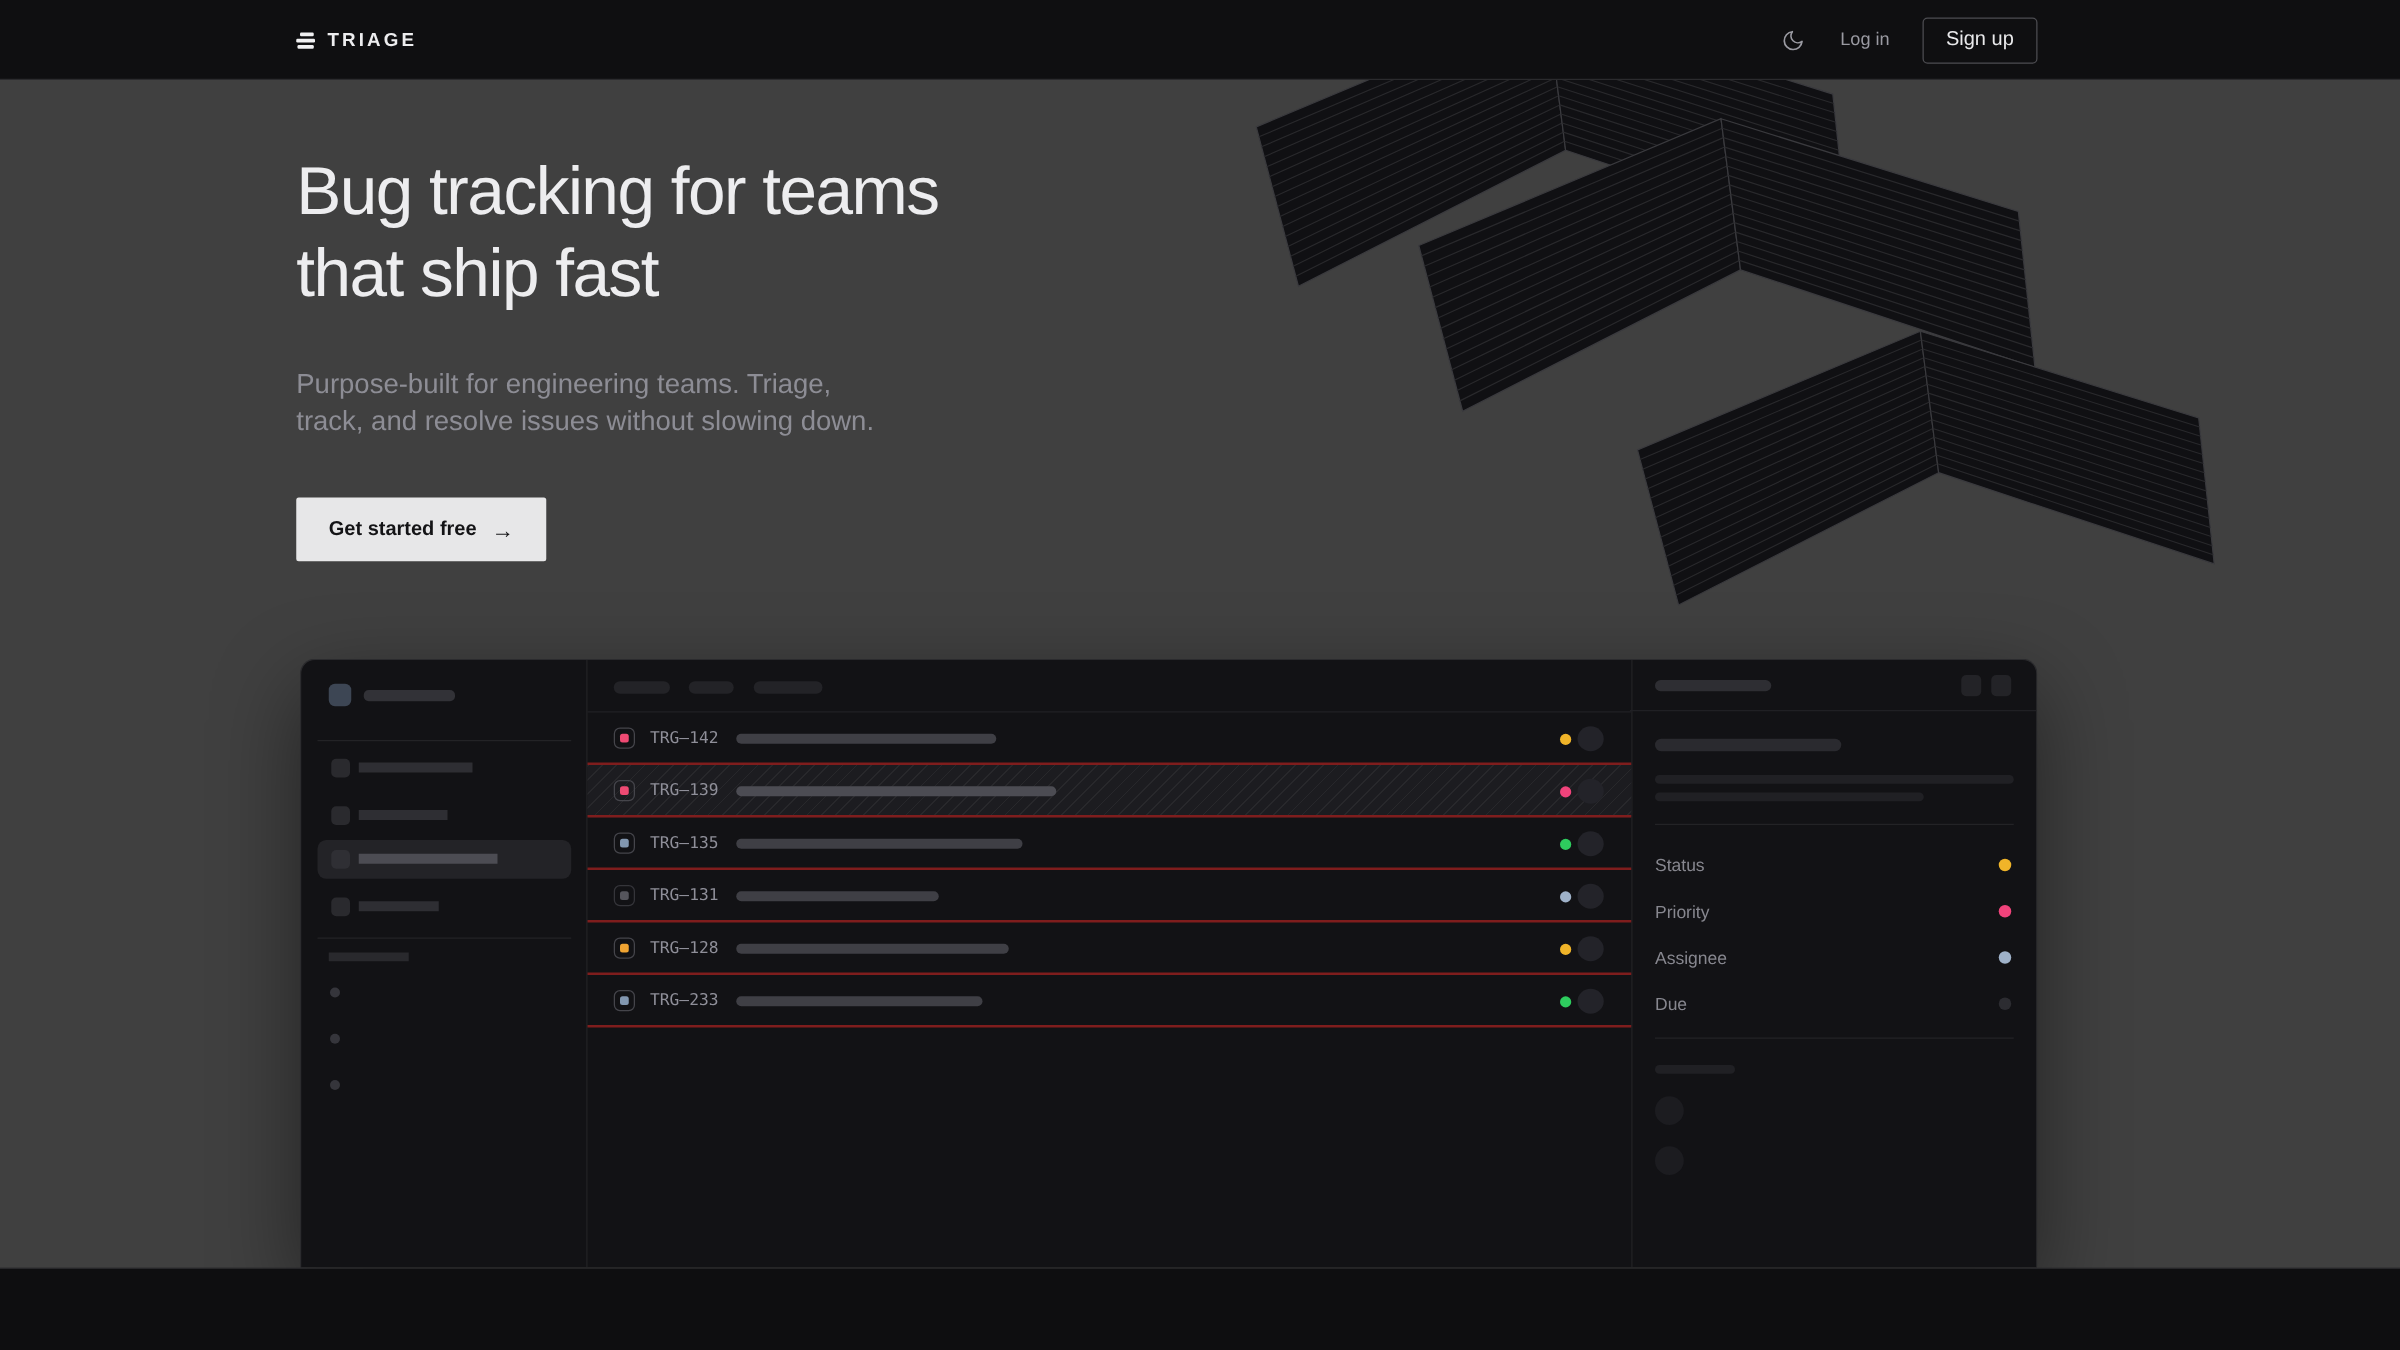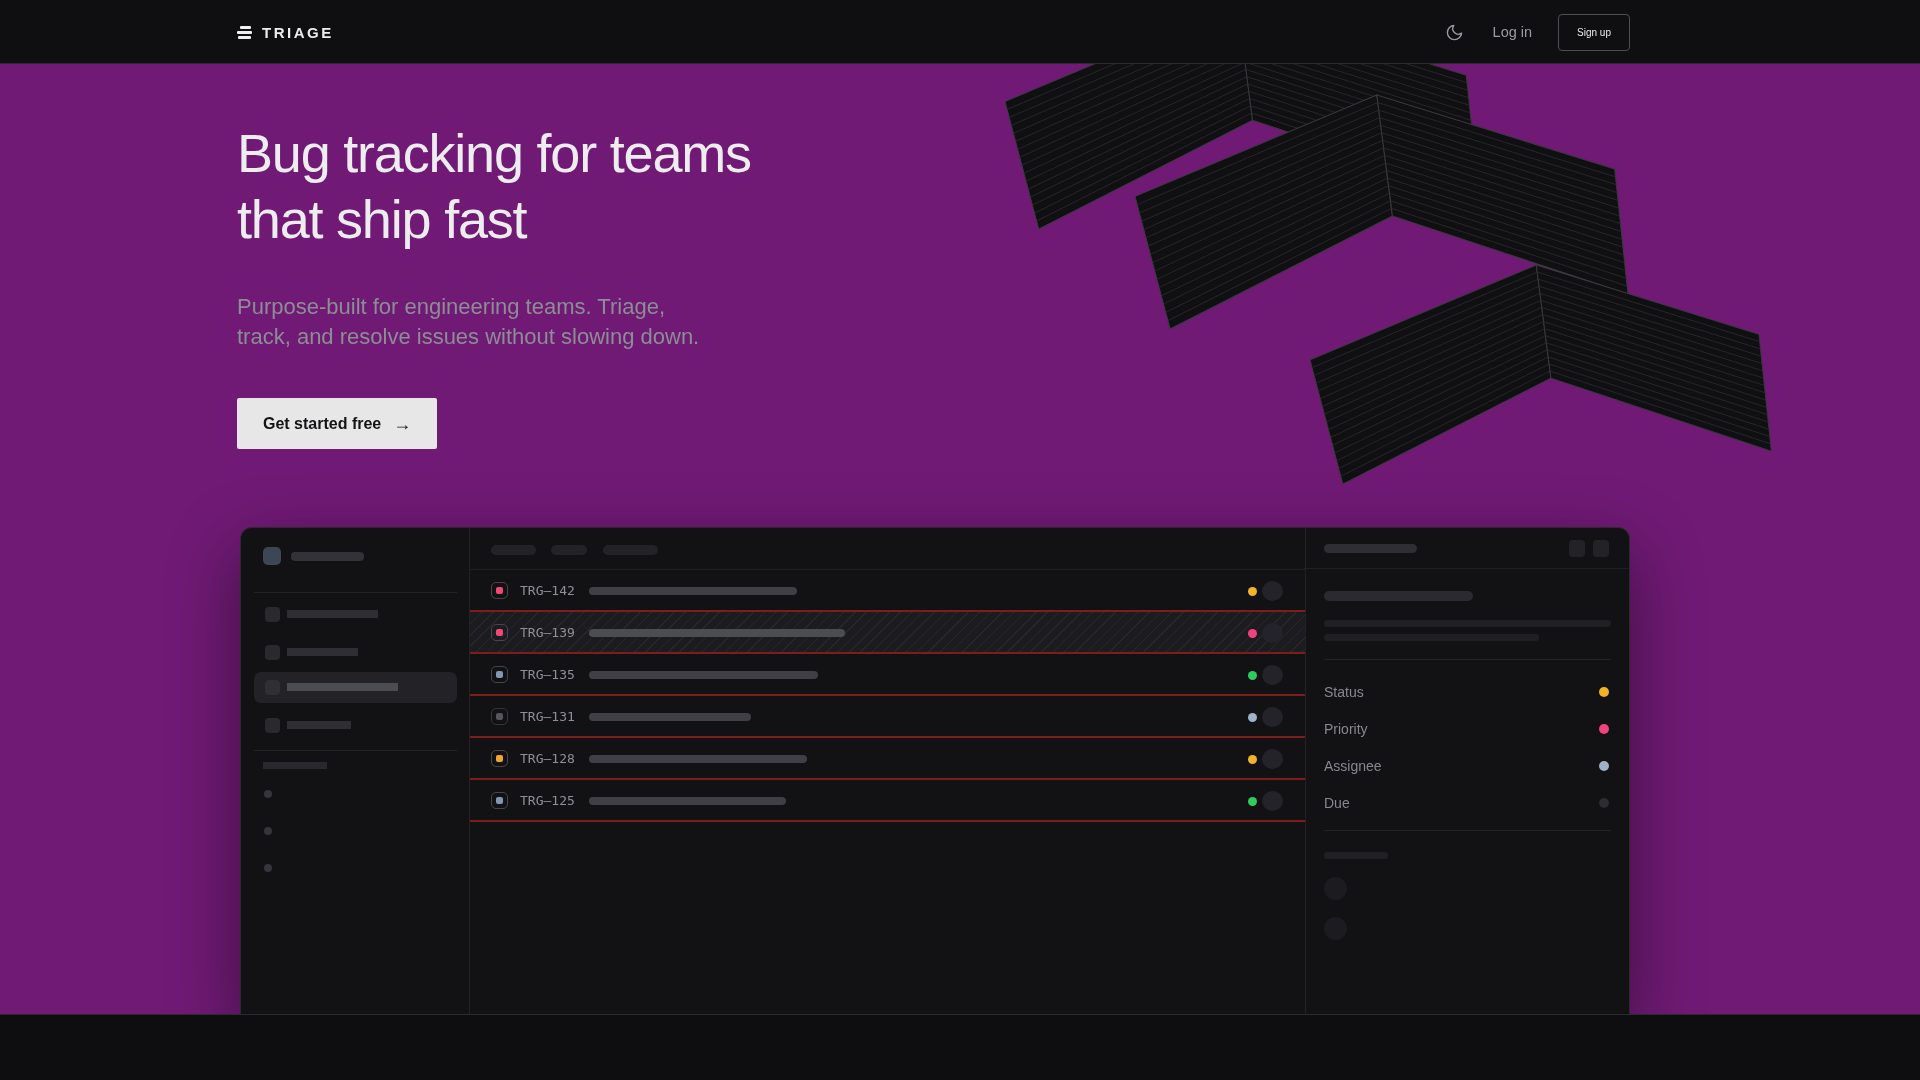--- a/index.html
+++ b/index.html
@@ -1,39 +1,39 @@
 <!DOCTYPE html>
 <html><head>
 <meta charset="utf-8">
 <style>
   * { margin:0; padding:0; box-sizing:border-box; }
   html,body { background:#0b0b0d; }
   body { font-family:"Liberation Sans", sans-serif; }
   .page { position:relative; width:1920px; height:1080px; margin:0 auto;
-          background:#701a75; overflow:hidden; }
+          background:#404040; overflow:hidden; }
 
   
   .nav { position:absolute; top:0; left:0; width:100%; height:64px;
          background:#0f0f11; border-bottom:1px solid #2b2b2e; z-index:5; }
   .brand { position:absolute; left:237px; top:0; height:64px; display:flex;
            align-items:center; gap:10px; cursor:pointer; }
   .brand-glyph { display:flex; flex-direction:column; gap:2px; }
   .brand-glyph span { display:block; height:3px; border-radius:1px; background:#f0f0f2; }
   .brand-glyph .b1 { width:11px; margin-left:3px; }
   .brand-glyph .b2 { width:15px; }
   .brand-glyph .b3 { width:13px; margin-left:1px; }
   .brand-name { color:#ededef; font-size:15px; font-weight:bold; letter-spacing:2.5px; }
   .nav-right { position:absolute; right:290px; top:0; height:64px; display:flex;
                align-items:center; gap:26px; }
   .theme-toggle { width:24px; height:24px; display:flex; align-items:center;
                   justify-content:center; cursor:pointer; }
   .login { color:#9a9aa2; font-size:14.5px; cursor:pointer; }
   .signup { display:flex; align-items:center; justify-content:center; height:37px;
             padding:0 18px; border:1px solid #4d4d52; border-radius:4px;
-            color:#e9e9eb; font-size:10px; background:transparent; cursor:pointer; }
+            color:#e9e9eb; font-size:16px; background:transparent; cursor:pointer; }
 
   
   .hero-heading { position:absolute; left:237px; top:120px; z-index:2;
                   color:#ededef; font-size:54px; line-height:66px; font-weight:500;
                   letter-spacing:-1.2px; }
   .hero-sub { position:absolute; left:237px; top:292px; width:480px; z-index:2;
               color:#8d8d95; font-size:22px; line-height:30px; }
   .cta { position:absolute; left:237px; top:398px; height:51px; z-index:2;
          display:flex; align-items:center; padding:0 26px; gap:12px;
          background:#e7e7e8; border:none; border-radius:2px; cursor:pointer; }
@@ -334,21 +334,21 @@
             </span>
     <span class="issue-id">TRG–128</span>
     <span class="title-sk" style="width: 218px;"></span>
     <span class="row-dot" style="background: rgb(240, 180, 41);"></span>
     <span class="row-avatar"></span>
   </div>
           <div class="row">
     <span class="type-icon">
               <i style="background: rgb(130, 151, 176);"></i>
             </span>
-    <span class="issue-id">TRG–125</span>
+    <span class="issue-id">TRG–233</span>
     <span class="title-sk" style="width: 197px;"></span>
     <span class="row-dot" style="background: rgb(46, 204, 94);"></span>
     <span class="row-avatar"></span>
   </div>
         </div>
     </div>
 
     <div class="rpanel">
       <div class="rp-head">
         <div class="rp-head-bar"></div>

